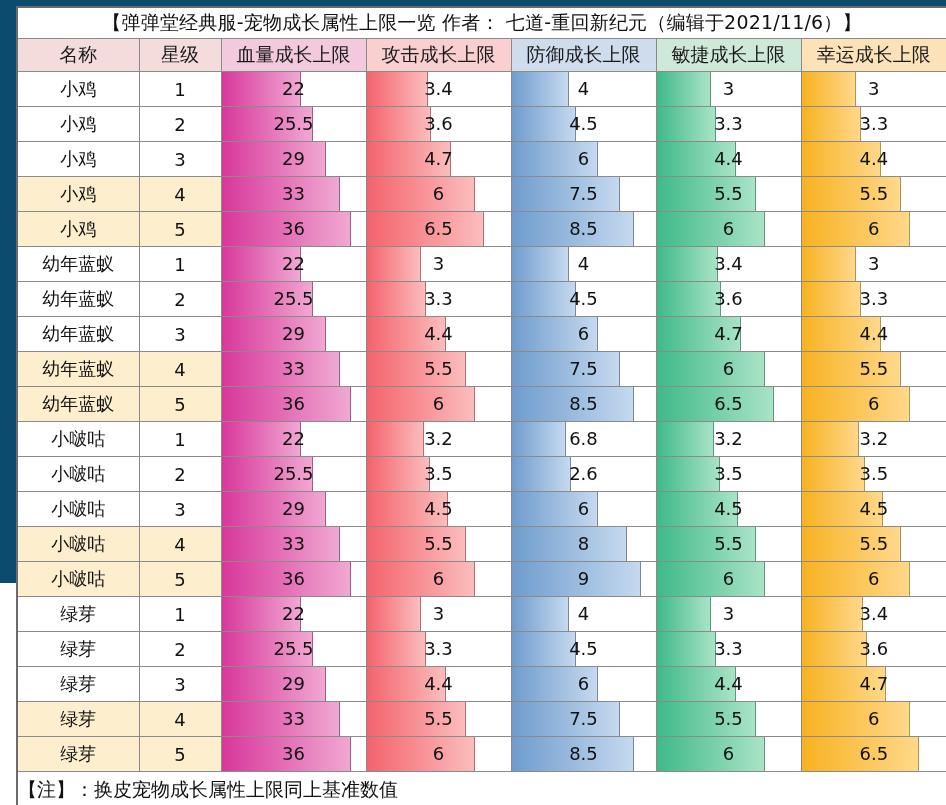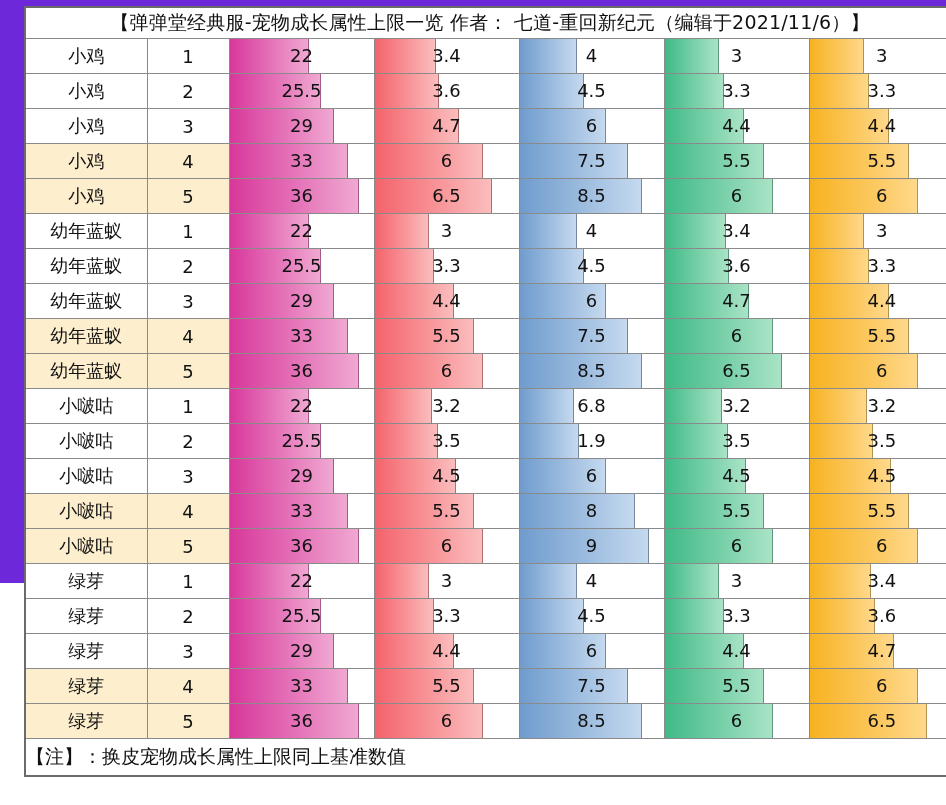--- a/index.html
+++ b/index.html
@@ -10,22 +10,22 @@
   body {
     width: 946px;
     height: 805px;
     font-family: "DejaVu Sans", "Liberation Sans", sans-serif;
     -webkit-font-smoothing: antialiased;
   }
   #wrap {
     width: 946px;
     height: 583px;
     box-sizing: border-box;
-    padding: 6px 8px 6px 24px;
-    background: #6d28d9;
+    padding: 6px 8px 6px 16px;
+    background: #0c4a6e;
   }
   table.grid {
     border-collapse: collapse;
     table-layout: fixed;
     width: 930px;
     border: 2px solid #6b6b6b;
   }
   table.grid td, table.grid th {
     border: 1px solid #8a8a8a;
     padding: 0;
@@ -129,20 +129,29 @@
       <col style="width:145px">
       <col style="width:145px">
       <col style="width:145px">
       <col style="width:145px">
       <col style="width:146px">
     </colgroup>
     <thead>
       <tr>
         <th class="title-cell" colspan="7">【弹弹堂经典服-宠物成长属性上限一览 作者： 七道-重回新纪元（编辑于2021/11/6）】</th>
       </tr>
+      <tr>
+        <th class="hdr name">名称</th>
+        <th class="hdr star">星级</th>
+        <th class="hdr hp">血量成长上限</th>
+        <th class="hdr atk">攻击成长上限</th>
+        <th class="hdr def">防御成长上限</th>
+        <th class="hdr agi">敏捷成长上限</th>
+        <th class="hdr luk">幸运成长上限</th>
+      </tr>
     </thead>
     <tbody id="tbody">
         <tr class="plain">
           <td class="namecell">小鸡</td>
           <td class="starcell">1</td>
           <td class="bar c-hp">
             <span class="fill" style="width: 55%;"></span>
             <span class="val">22</span>
           </td>
           <td class="bar c-atk">
@@ -408,21 +417,21 @@
           <td class="bar c-hp">
             <span class="fill" style="width: 63.75%;"></span>
             <span class="val">25.5</span>
           </td>
           <td class="bar c-atk">
             <span class="fill" style="width: 43.75%;"></span>
             <span class="val">3.5</span>
           </td>
           <td class="bar c-def">
             <span class="fill" style="width: 41%;"></span>
-            <span class="val">1.9</span>
+            <span class="val">2.6</span>
           </td>
           <td class="bar c-agi">
             <span class="fill" style="width: 43.75%;"></span>
             <span class="val">3.5</span>
           </td>
           <td class="bar c-luk">
             <span class="fill" style="width: 43.75%;"></span>
             <span class="val">3.5</span>
           </td>
         </tr>

